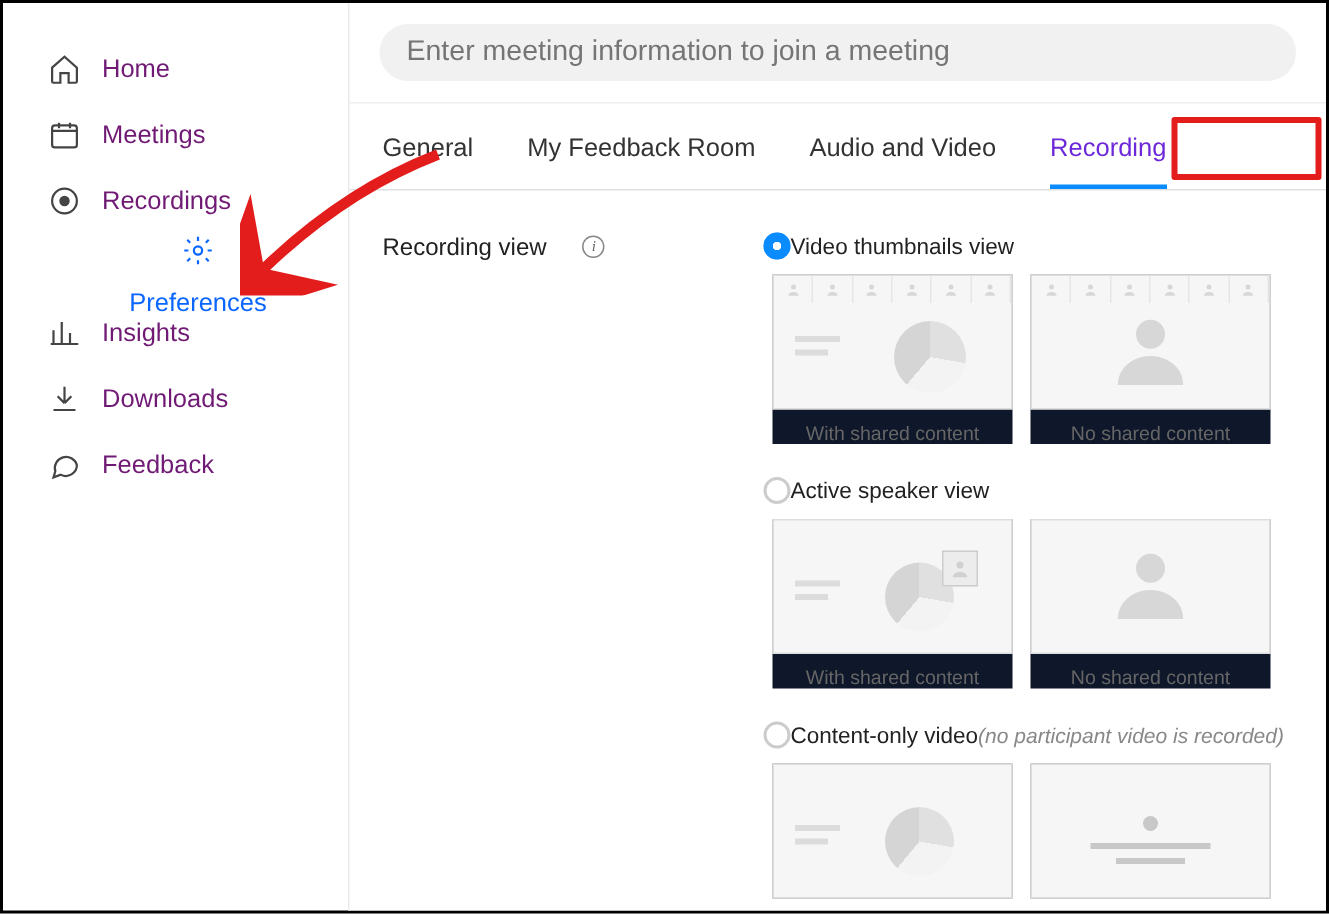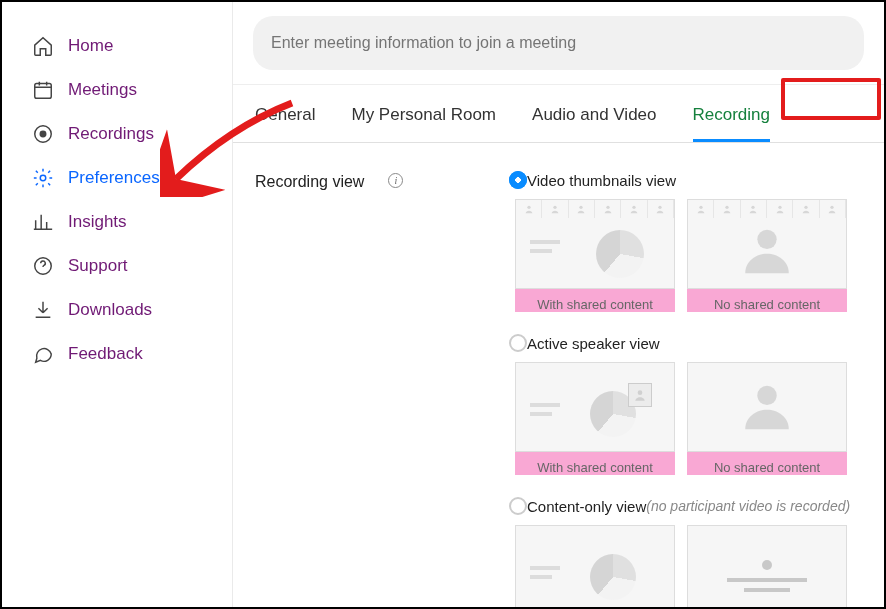--- a/index.html
+++ b/index.html
@@ -20,59 +20,59 @@
   }
   .sidebar-item {
     display: flex;
     align-items: center;
     gap: 14px;
     height: 44px;
     font-size: 17px;
     color: #701a75;
     cursor: pointer;
   }
-  .sidebar-item.active { color: #0a66ff; }
+  .sidebar-item.active { color: #0a66ff; flex-direction: column; }
   .sidebar-item .icon { width: 22px; height: 22px; display:flex; align-items:center; justify-content:center; color:#444;}
   .sidebar-item.active .icon { color:#0a66ff; }
   .sidebar-item .icon svg { width: 22px; height: 22px; stroke: currentColor; fill:none; stroke-width:1.6; }
   .main {
     flex: 1;
     background: #fff;
     border-left: 1px solid #eaeaea;
     display: flex;
     flex-direction: column;
     overflow: hidden;
   }
   .searchbar-wrap { padding: 14px 20px 14px 20px; border-bottom:1px solid #eee;}
   .searchbar {
-    height: 54px;
+    height: 38px;
     background: #f1f1f1;
     border-radius: 20px;
     padding: 0 18px;
     display: flex;
     align-items: center;
     color: #757575;
-    font-size: 16px;
+    font-size: 19px;
   }
   .tabs {
     display: flex;
     align-items: center;
     gap: 36px;
     padding: 20px 22px 0 22px;
     border-bottom: 1px solid #e0e0e0;
   }
   .tab {
     padding-bottom: 14px;
     font-size: 17px;
     color: #333;
     cursor: pointer;
     border-bottom: 3px solid transparent;
   }
   .tab.active {
-    color: #15803d;
+    color: #6d28d9;
   }
   .tab.active-indicator { border-bottom-color:#0a8cff; }
   .tab-highlight {
     position: absolute;
     border: 4px solid #e31c1c;
     border-radius: 2px;
   }
   .content {
     flex:1;
     padding: 28px 22px;
@@ -118,21 +118,21 @@
     display:inline-block; flex-shrink:0;
   }
   .radio.selected {
     border: none;
     background: radial-gradient(circle, #fff 0 22%, #0a8cff 23% 100%);
     box-shadow: inset 0 0 0 2px #0a8cff;
   }
   .previews { display:flex; gap:12px; padding-left: 30px; }
   .preview {
     width: 160px;
-    background:#f9a8d4;
+    background:#0f172a;
   }
   .preview-box {
     height: 90px;
     border:1px solid #ddd;
     background:#f6f6f6;
     position:relative;
     overflow:hidden;
   }
   .preview-caption {
     text-align:center;
@@ -268,29 +268,20 @@
       <span class="icon">
           <svg viewBox="0 0 24 24">
             <path d="M4 20V10M10 20V4M16 20v-8M22 20H2"></path>
           </svg>
         </span>
       <span>Insights</span>
     </div>
     <div class="sidebar-item">
       <span class="icon">
           <svg viewBox="0 0 24 24">
-            <circle cx="12" cy="12" r="9"></circle>
-            <path d="M9.5 9a2.5 2.5 0 1 1 3.5 2.3c-.8.4-1 1-1 1.7M12 17h.01"></path>
-          </svg>
-        </span>
-      <span>Support</span>
-    </div>
-    <div class="sidebar-item">
-      <span class="icon">
-          <svg viewBox="0 0 24 24">
             <path d="M12 3v12m0 0l-5-5m5 5l5-5M4 20h16"></path>
           </svg>
         </span>
       <span>Downloads</span>
     </div>
     <div class="sidebar-item">
       <span class="icon">
           <svg viewBox="0 0 24 24">
             <path d="M21 12a8 8 0 0 1-11.8 7L4 21l1.3-4.4A8 8 0 1 1 21 12z"></path>
           </svg>
@@ -301,21 +292,21 @@
 
   <div class="main">
     <div class="searchbar-wrap">
       <div class="searchbar">
         <span>Enter meeting information to join a meeting</span>
       </div>
     </div>
 
     <div class="tabs">
       <div class="tab"><span>General</span></div>
-      <div class="tab"><span>My Personal Room</span></div>
+      <div class="tab"><span>My Feedback Room</span></div>
       <div class="tab"><span>Audio and Video</span></div>
       <div class="tab active active-indicator"><span>Recording</span></div>
     </div>
 
     <div class="content">
       <div class="col-label">
         <span>Recording view</span>
         <span class="info-icon">i</span>
       </div>
       <div class="options">
@@ -448,21 +439,21 @@
                     </svg></div>
               </div>
               <div class="preview-caption">No shared content</div>
             </div>
           </div>
         </div>
 
         <div class="option-block">
           <div class="option-head">
             <span class="radio"></span>
-            <span>Content-only view</span>
+            <span>Content-only video</span>
             <span class="note">(no participant video is recorded)</span>
           </div>
           <div class="previews">
             <div class="preview">
               <div class="preview-box">
                 <div class="lines"></div>
                 <div class="pie small"></div>
               </div>
 
             </div>

